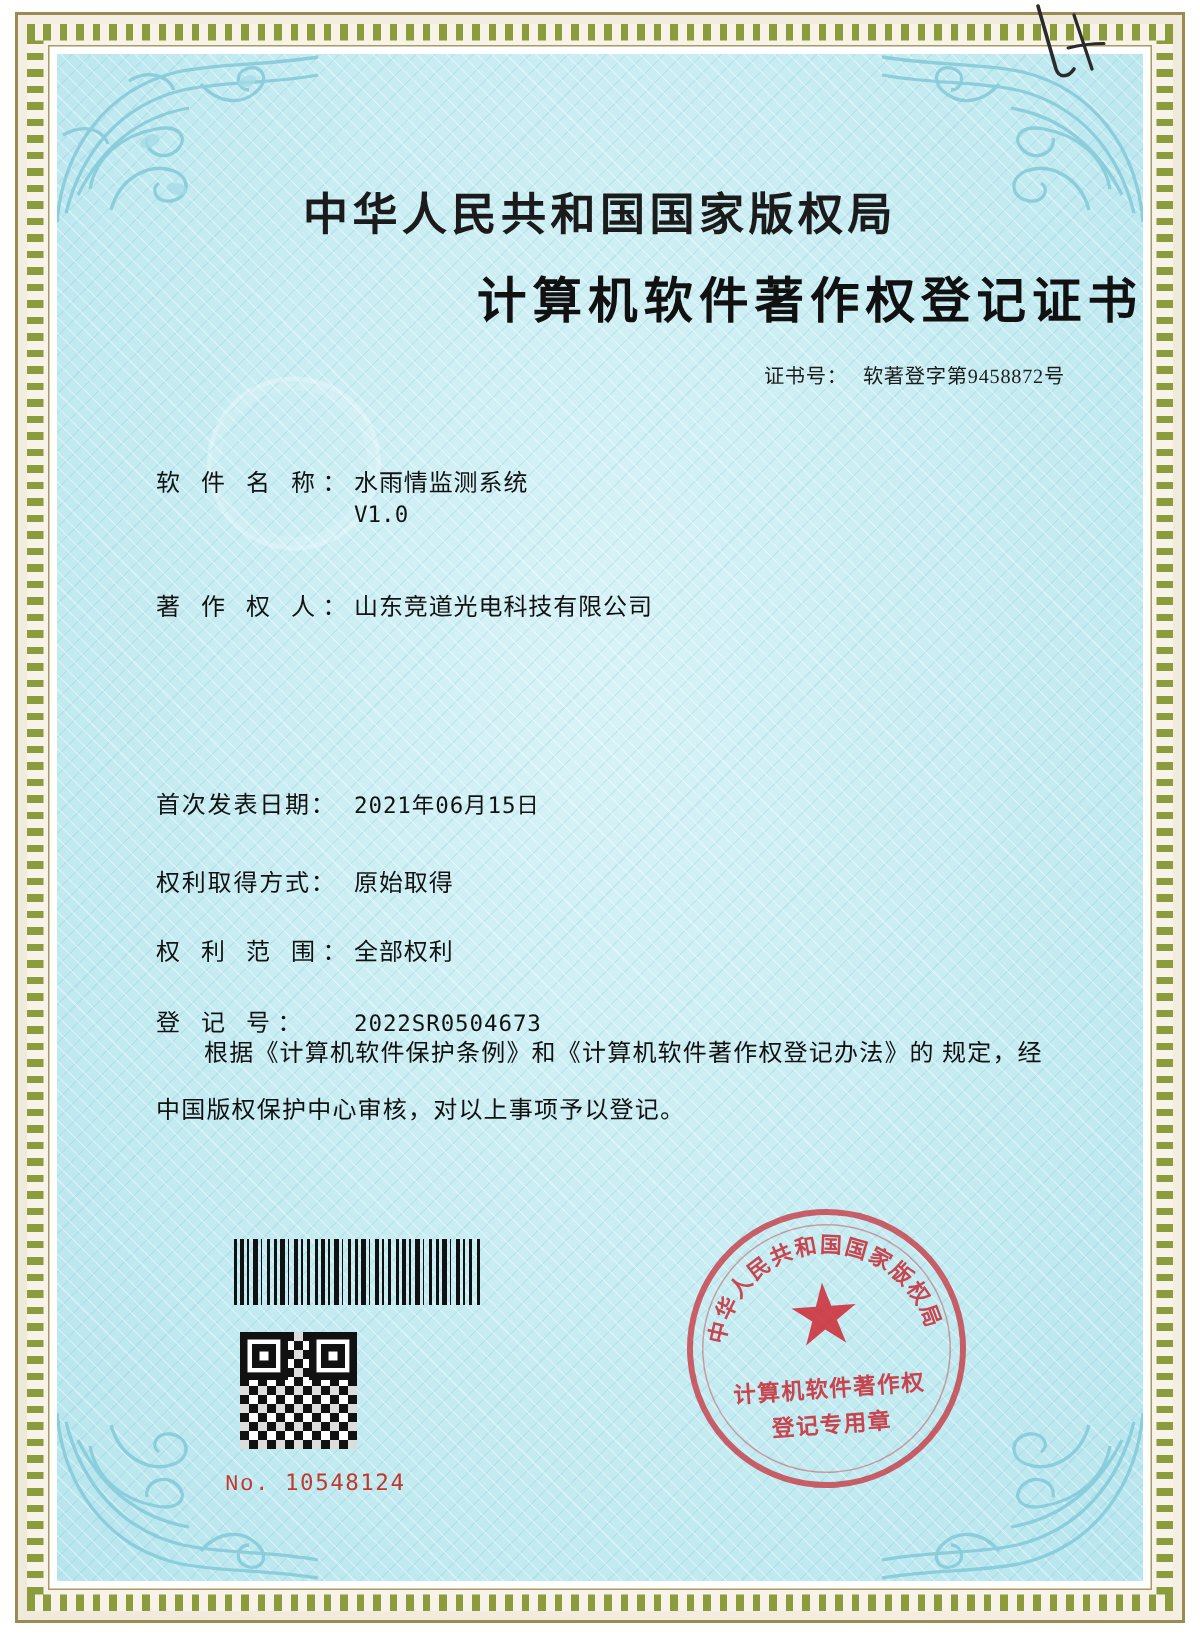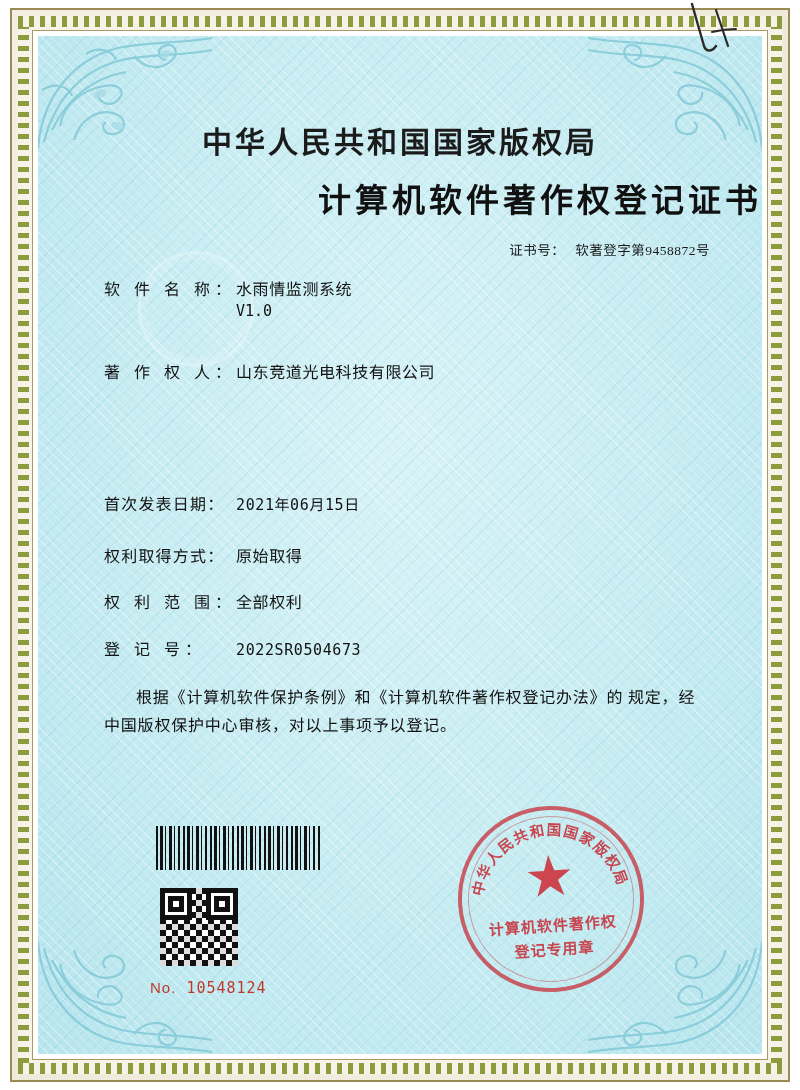--- a/index.html
+++ b/index.html
@@ -140,20 +140,21 @@
     letter-spacing: .5px;
   }
   .cert-no .lab { margin-right: 10px; }
 
   .field {
     position: absolute;
     left: 66px;
     font-size: 16px;
     color: #121212;
     white-space: nowrap;
+    margin-top: 32px;
   }
   .field .lab {
     display: inline-block;
     width: 132px;
     letter-spacing: 5px;
   }
   .field .lab.tight { letter-spacing: 1.2px; }
   .field .val {
     display: inline-block;
     letter-spacing: .6px;
@@ -169,21 +170,21 @@
 
   .f-devdate .lab, .f-pubdate .lab, .f-obtain .lab { letter-spacing: 1.2px; }
   .f-devdate .val, .f-pubdate .val { font-family: "DejaVu Sans Mono","Liberation Mono",monospace; font-size:15px;}
   .f-regno .val { font-family: "DejaVu Sans Mono","Liberation Mono",monospace; font-size:15px;}
 
   .para {
     position: absolute;
     left: 66px;
     width: 600px;
     font-size: 16px;
-    line-height: 28px;
+    line-height: 38px;
     color: #111;
     letter-spacing: .8px;
   }
   .para-1 { top: 648px; text-indent: 32px; }
 
   
   .barcode {
     position: absolute;
     left: 118px; top: 790px;
     width: 165px; height: 44px;
@@ -214,21 +215,21 @@
   .qr::after  { right:0; top:0; }
 
   .serial {
     position: absolute;
     left: 112px; top: 943px;
     font-size: 15px;
     color: #c0392b;
     letter-spacing: 1px;
     font-family: "DejaVu Sans Mono", "Liberation Mono", monospace;
   }
-  .serial .pfx { font-family: Liberation Sans, sans-serif; }
+  .serial .pfx { font-family: Liberation Mono, monospace; }
 
   .issue-date {
     position: absolute;
     right: 58px; top: 938px;
     font-size: 17px;
     color: #141414;
     letter-spacing: 1px;
     font-family: "DejaVu Serif", "Liberation Serif", serif;
   }
 

